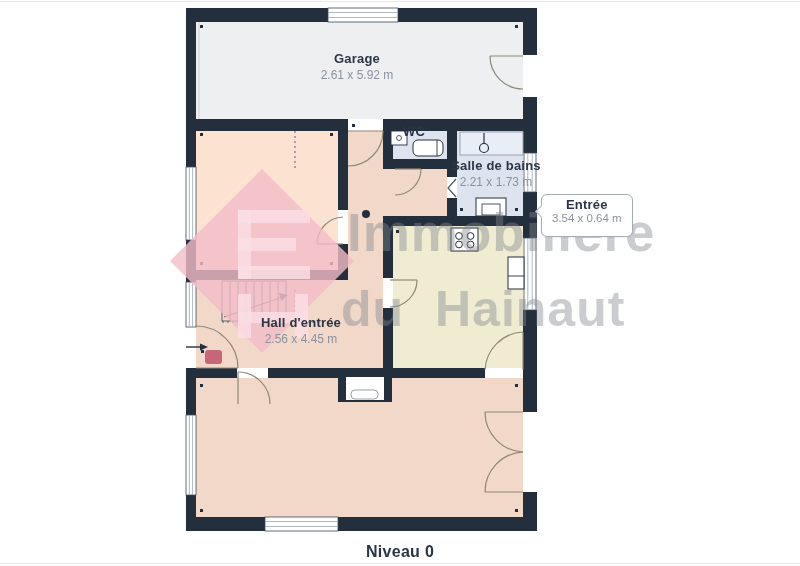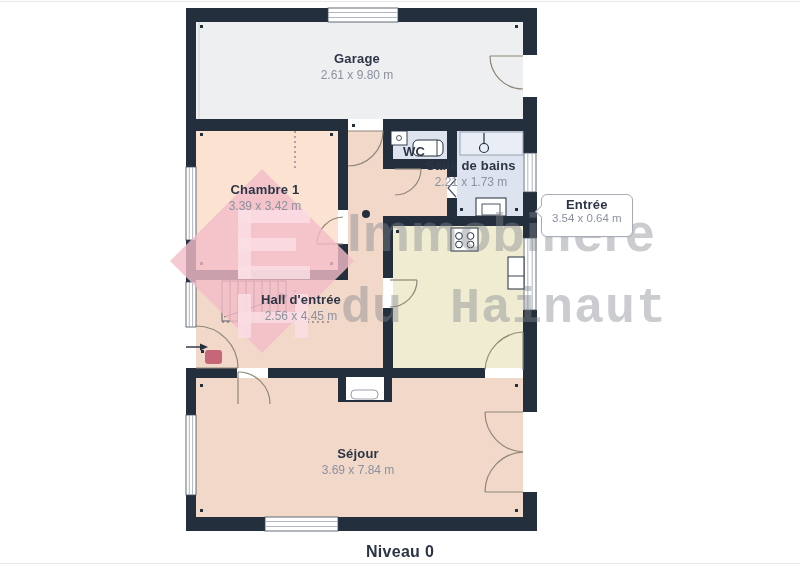--- a/index.html
+++ b/index.html
@@ -10,21 +10,21 @@
   .page-edge{position:absolute;left:0;width:800px;height:1px;background:#e7e8ea;}
   .page-edge.top{top:1px;}
   .page-edge.bottom{top:563px;}
   .plan-svg{position:absolute;left:0;top:0;z-index:10;}
   
   .watermark-text{
     position:absolute;z-index:20;font-weight:700;color:rgba(128,133,140,.42);
     white-space:nowrap;pointer-events:none;letter-spacing:1px;line-height:1;
   }
   .wm-line1{left:347px;top:206px;font-size:53px;}
-  .wm-line2{left:341px;top:284px;font-size:50px;word-spacing:16px;font-family:Liberation Mono, monospace;}
+  .wm-line2{left:341px;top:284px;font-size:50px;word-spacing:16px;}
   .watermark-logo{position:absolute;left:165px;top:164px;z-index:20;pointer-events:none;}
   
   .room-label{
     position:absolute;transform:translate(-50%,-50%);text-align:center;
     line-height:1.3;white-space:nowrap;z-index:30;
   }
   .room-name{font-size:13px;font-weight:700;color:#2b3545;letter-spacing:.2px;}
   .room-dims{font-size:12px;color:#8b91a0;}
   
   .entree-callout{
@@ -264,40 +264,32 @@
       <rect x="130" y="130" width="13" height="44"></rect>
       <rect x="73" y="148" width="70" height="11"></rect>
     </g>
     <rect x="40" y="186" width="17" height="14" rx="3" fill="#c05a70" fill-opacity="0.9"></rect>
   </svg>
   <div class="watermark-text wm-line1">Immobilière</div>
   <div class="watermark-text wm-line2">du Hainaut</div>
 
   <div class="room-label" style="left:357px;top:67px">
     <div class="room-name">Garage</div>
-    <div class="room-dims">2.61 x 9.80 m</div>
-  </div>
-  <div class="room-label" style="left:265px;top:198px">
-    <div class="room-name">Chambre 1</div>
-    <div class="room-dims">3.39 x 3.42 m</div>
-  </div>
-  <div class="room-label" style="left:414px;top:152px">
+    <div class="room-dims">2.61 x 5.92 m</div>
+  </div>
+  <div class="room-label" style="left:414px;top:132px">
     <div class="room-name">WC</div>
   </div>
-  <div class="room-label" style="left:471px;top:174px">
+  <div class="room-label" style="left:496px;top:174px">
     <div class="room-name">Salle de bains</div>
     <div class="room-dims">2.21 x 1.73 m</div>
   </div>
-  <div class="room-label" style="left:301px;top:308px">
+  <div class="room-label" style="left:301px;top:331px">
     <div class="room-name">Hall d'entrée</div>
     <div class="room-dims">2.56 x 4.45 m</div>
-  </div>
-  <div class="room-label" style="left:358px;top:462px">
-    <div class="room-name">Séjour</div>
-    <div class="room-dims">3.69 x 7.84 m</div>
   </div>
 
   <div class="entree-callout">
     <div class="callout-notch"></div>
     <div class="room-name callout-name">Entrée</div>
     <div class="room-dims callout-dims">3.54 x 0.64 m</div>
   </div>
 
   <div class="level-label">Niveau 0</div>
 </div>

